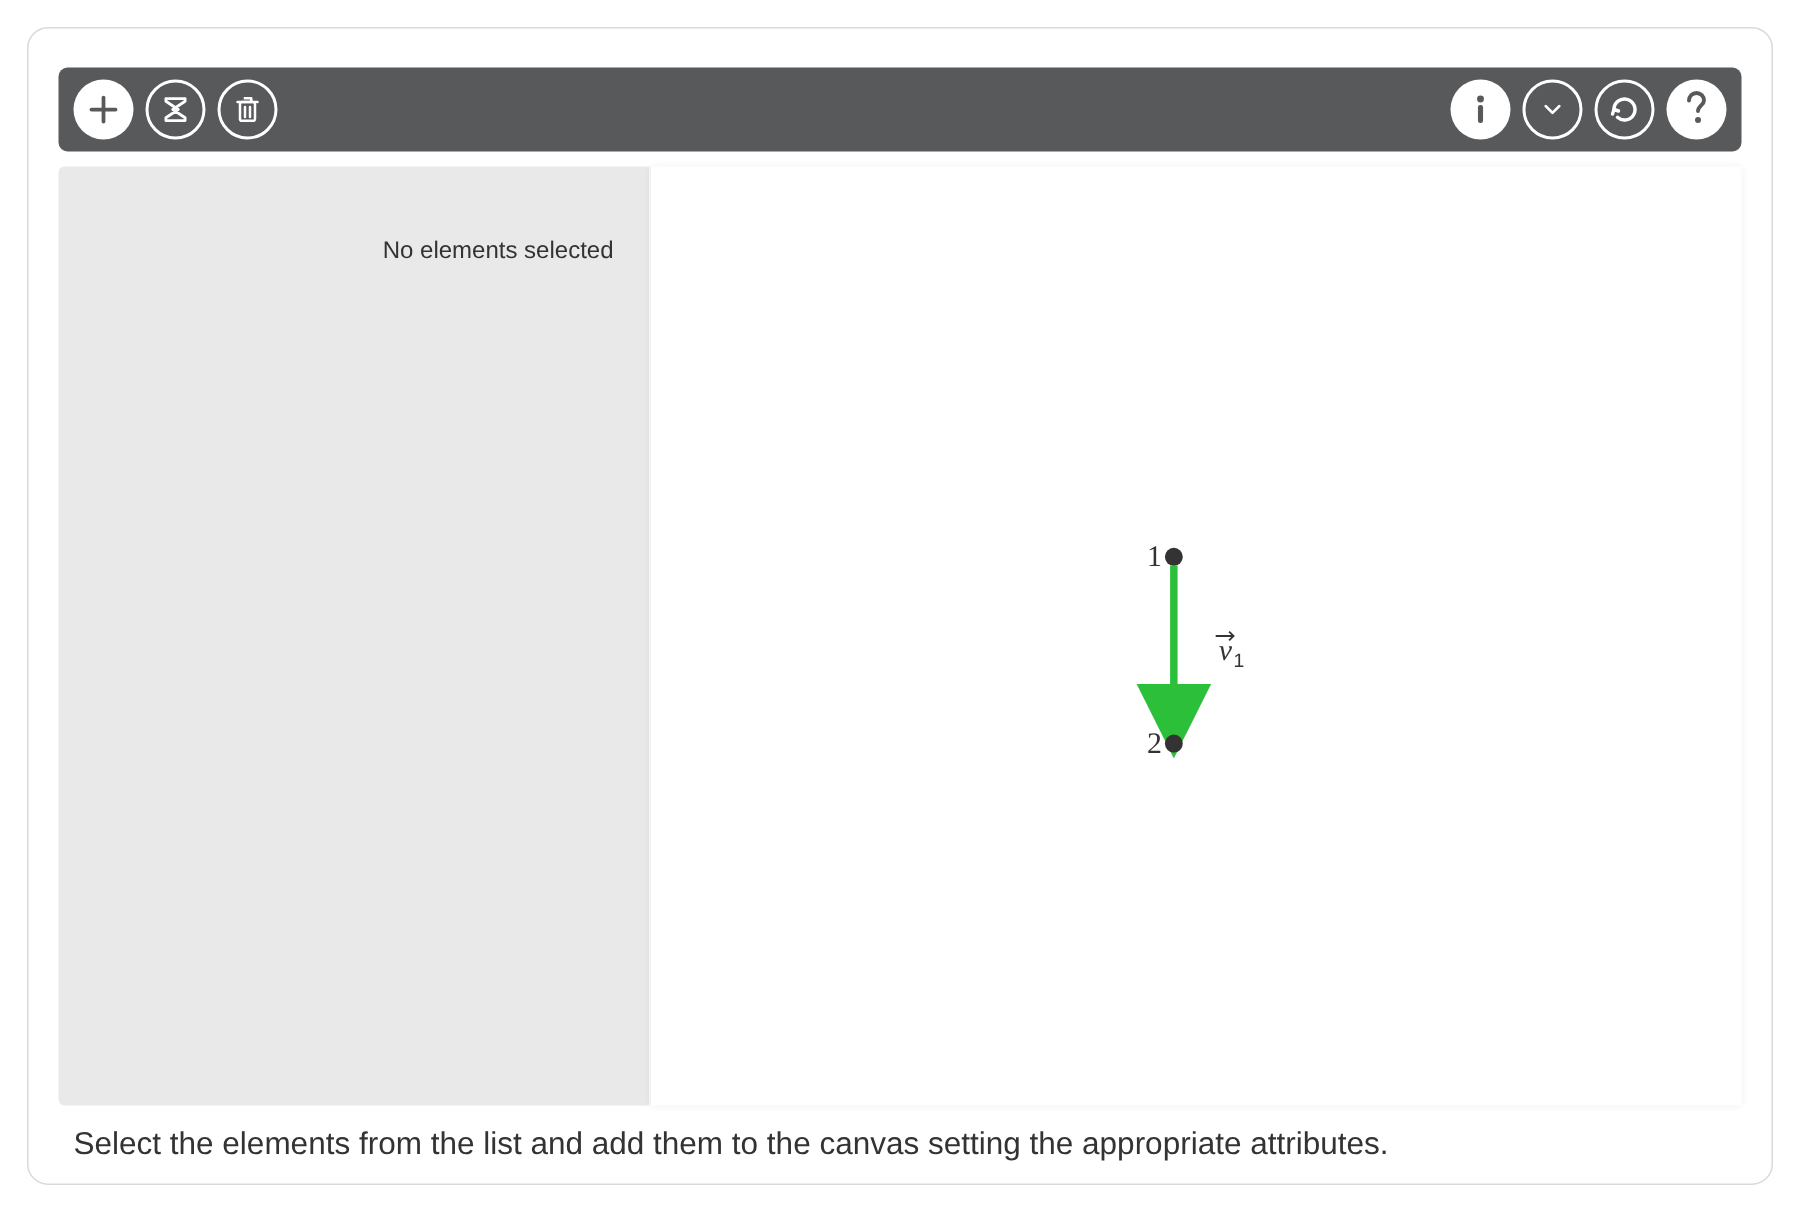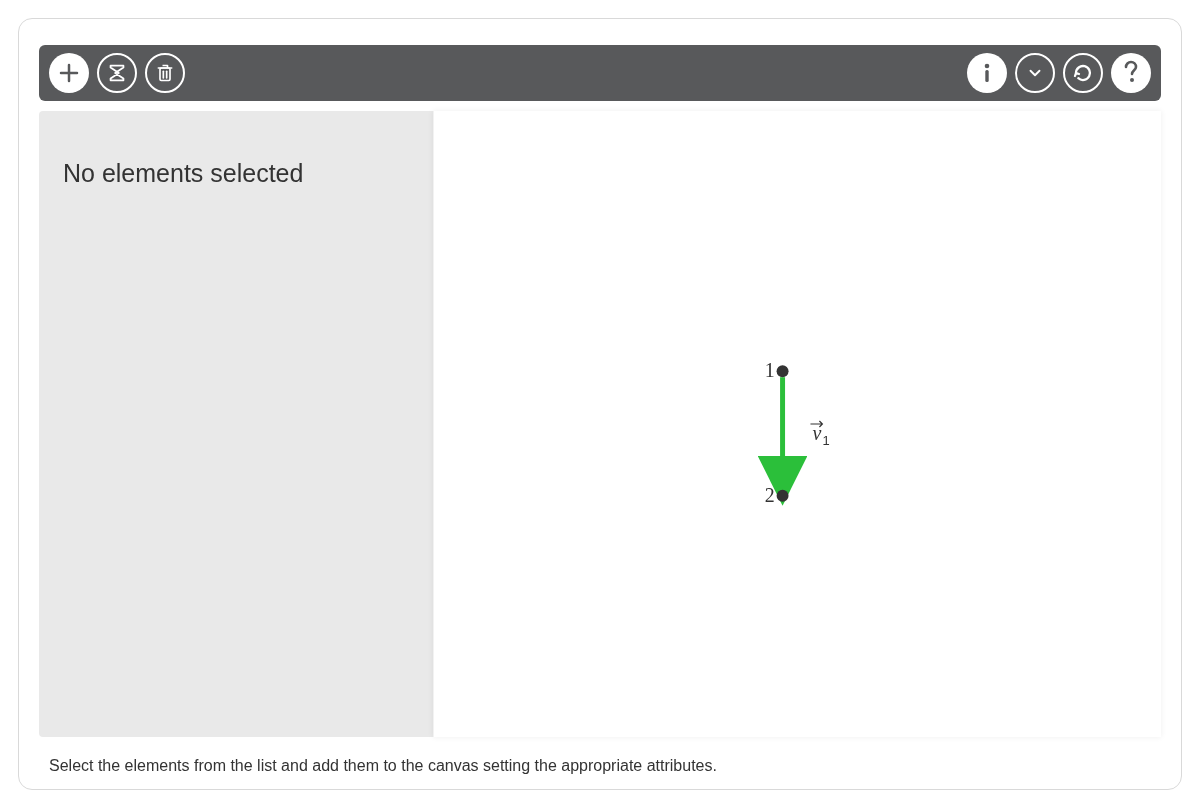--- a/index.html
+++ b/index.html
@@ -62,37 +62,37 @@
     display:flex;
   }
   .sidebar{
     width:394px;
     background:#e9e9e9;
     border-top-left-radius:4px;
     border-bottom-left-radius:4px;
     padding:48px 24px 0 24px;
   }
   .sidebar-msg{
-    font-size:25px;
+    font-size:16px;
     color:#333;
-    text-align:left;
+    text-align:right;
   }
   .canvas{
     flex:1;
     background:#ffffff;
     border-left:1px solid #f2f2f2;
     box-shadow: 0 0 6px rgba(0,0,0,.07);
   }
   .canvas svg{width:100%;height:100%;}
 
   .instruction{
     position:absolute;
     left:30px; right:30px;
     bottom:14px;
-    font-size:16px;
+    font-size:21px;
     color:#333;
   }
 
   .vec-label{
     font-family:"Times New Roman",serif;
     font-style:italic;
     font-size:20px;
   }
   .vec-sub{font-size:13px;font-style:normal;}
 </style>

